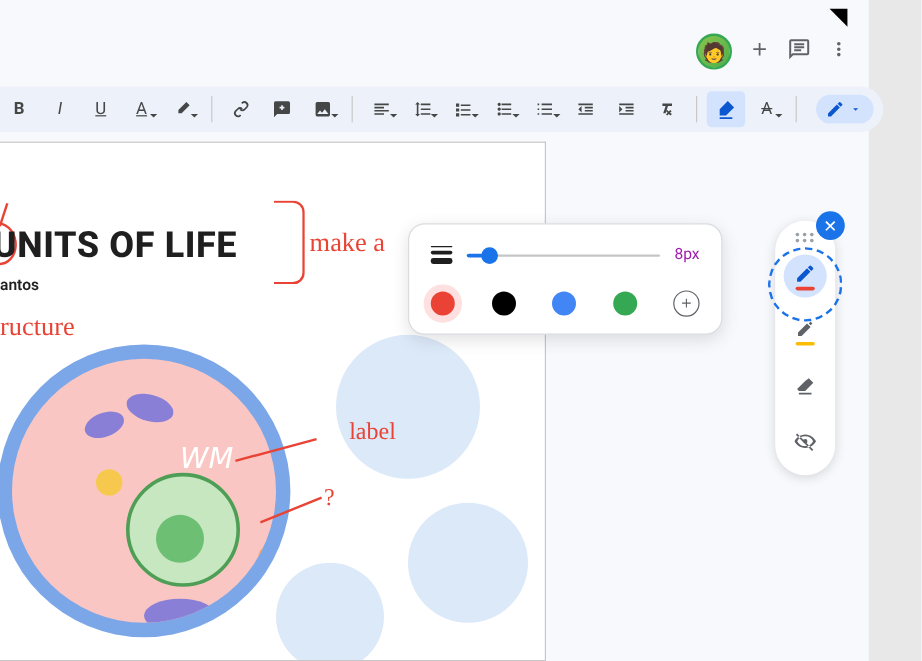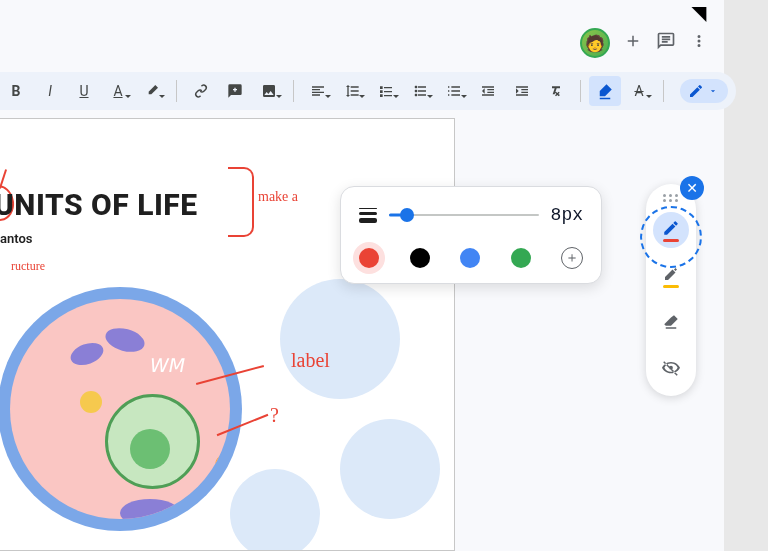--- a/index.html
+++ b/index.html
@@ -73,22 +73,22 @@
   .anno-change { position:absolute; left:0; top:26px; font-size:18px;}
   .anno-circle {
     position:absolute; left:-16px; top:66px; width:30px; height:36px;
     border:2px solid #e94335; border-radius:50%; transform:rotate(-8deg);
   }
   .anno-line1 { position:absolute; left:2px; top:50px; width:2px; height:20px; background:#e94335; transform:rotate(18deg);}
   .bracket {
     position:absolute; left:228px; top:48px; width:26px; height:70px;
     border:2px solid #e94335; border-left:none; border-radius:0 10px 10px 0;
   }
-  .anno-make { position:absolute; left:258px; top:70px; font-size:14px;text-align:right;}
-  .anno-struct { position:absolute; left:11px; top:140px; font-size:12px;}
+  .anno-make { position:absolute; left:258px; top:70px; font-size:22px;text-align:right;}
+  .anno-struct { position:absolute; left:0; top:140px; font-size:22px;}
   
   .cell {
     position:absolute; left:-30px; top:160px; width:300px; height:300px;
   }
   .cell .outer {
     position:absolute; left:40px; top:20px; width:220px; height:220px;
     background:#fac6c3; border-radius:50%;
     overflow:hidden;
   }
   .cell .outer-back {
@@ -101,21 +101,21 @@
   }
   .cell .nucleolus {
     position:absolute; left:120px; top:130px; width:40px; height:40px;
     background:#6cbf73; border-radius:50%;
   }
   .cell .org1 { position:absolute; left:60px; top:45px; width:34px; height:20px; background:#8a7fd6; border-radius:50%; transform:rotate(-20deg);}
   .cell .org2 { position:absolute; left:95px; top:30px; width:40px; height:22px; background:#8a7fd6; border-radius:50%; transform:rotate(15deg);}
   .cell .org3 { position:absolute; left:70px; top:92px; width:22px; height:22px; background:#f6c94e; border-radius:50%;}
   .cell .org4 { position:absolute; left:205px; top:155px; width:30px; height:24px; background:#f6a44e; border-radius:50%; transform:rotate(20deg);}
   .cell .org5 { position:absolute; left:110px; top:200px; width:60px; height:28px; background:#8a7fd6; border-radius:50%;}
-  .cell .squig { position:absolute; left:140px; top:55px; font-size:19px; color:#fff;}
+  .cell .squig { position:absolute; left:140px; top:69px; font-size:24px; color:#fff;}
   .label-line1 { position:absolute; left:195px; top:255px; width:70px; height:2px; background:#e94335; transform:rotate(-15deg);}
   .label-line2 { position:absolute; left:215px; top:305px; width:55px; height:2px; background:#e94335; transform:rotate(-22deg);}
   .anno-label { position:absolute; left:268px; top:230px; font-size:20px;margin-left:23px;}
   .anno-q { position:absolute; left:270px; top:285px; font-size:20px;}
   .bg-circle { position:absolute; border-radius:50%; background:#dce9f9;}
   
   .popup {
     position:absolute; left:340px; top:186px;
     width:262px; background:#fff; border:1px solid #dadce0;
     border-radius:14px; box-shadow:0 4px 14px rgba(0,0,0,.12);
@@ -124,21 +124,21 @@
   .popup-row1 { display:flex; align-items:center; gap:12px; margin-bottom:22px;}
   .thickness-icon { display:flex; flex-direction:column; gap:3px; width:18px;}
   .thickness-icon span { display:block; background:#1f1f1f; border-radius:2px; height:2px;}
   .thickness-icon span:nth-child(1){height:1px;}
   .thickness-icon span:nth-child(2){height:3px;}
   .thickness-icon span:nth-child(3){height:5px;}
   .slider { flex:1; position:relative; height:8px;}
   .slider-track { position:absolute; top:50%; left:0; right:0; height:2px; background:#c4c7c5; border-radius:1px; transform:translateY(-50%);}
   .slider-fill { position:absolute; top:50%; left:0; width:12%; height:3px; background:#1a73e8; border-radius:2px; transform:translateY(-50%);}
   .slider-thumb { position:absolute; top:50%; left:12%; width:14px; height:14px; background:#1a73e8; border-radius:50%; transform:translate(-50%,-50%);}
-  .size-label { font-size:18px; color:#0f172a;font-family:Liberation Mono, monospace; }
+  .size-label { font-size:13px; color:#a21caf; }
   .popup-row2 { display:flex; align-items:center; justify-content:space-between;}
   .color-dot { width:20px; height:20px; border-radius:50%; cursor:pointer;}
   .color-dot.sel { box-shadow:0 0 0 6px #fde0df;}
   .add-color {
     width:22px; height:22px; border:1.5px solid #5f6368; border-radius:50%;
     display:flex;align-items:center;justify-content:center;color:#5f6368;font-size:14px;cursor:pointer;
   }
   
   .pen-toolbar {
     position:absolute; right:72px; top:184px;

